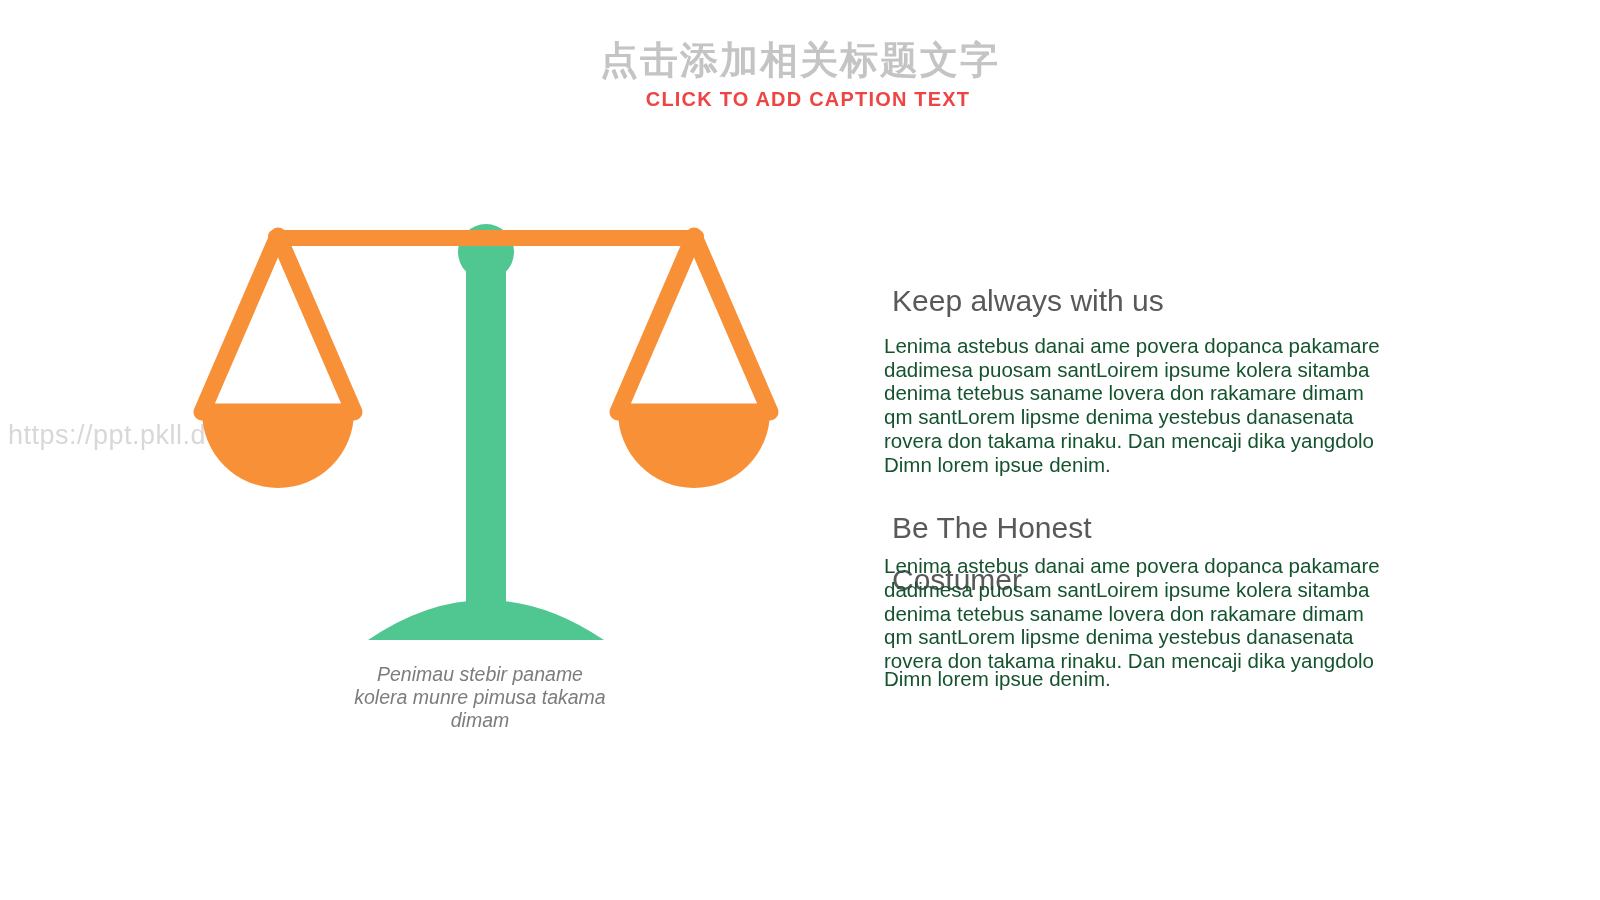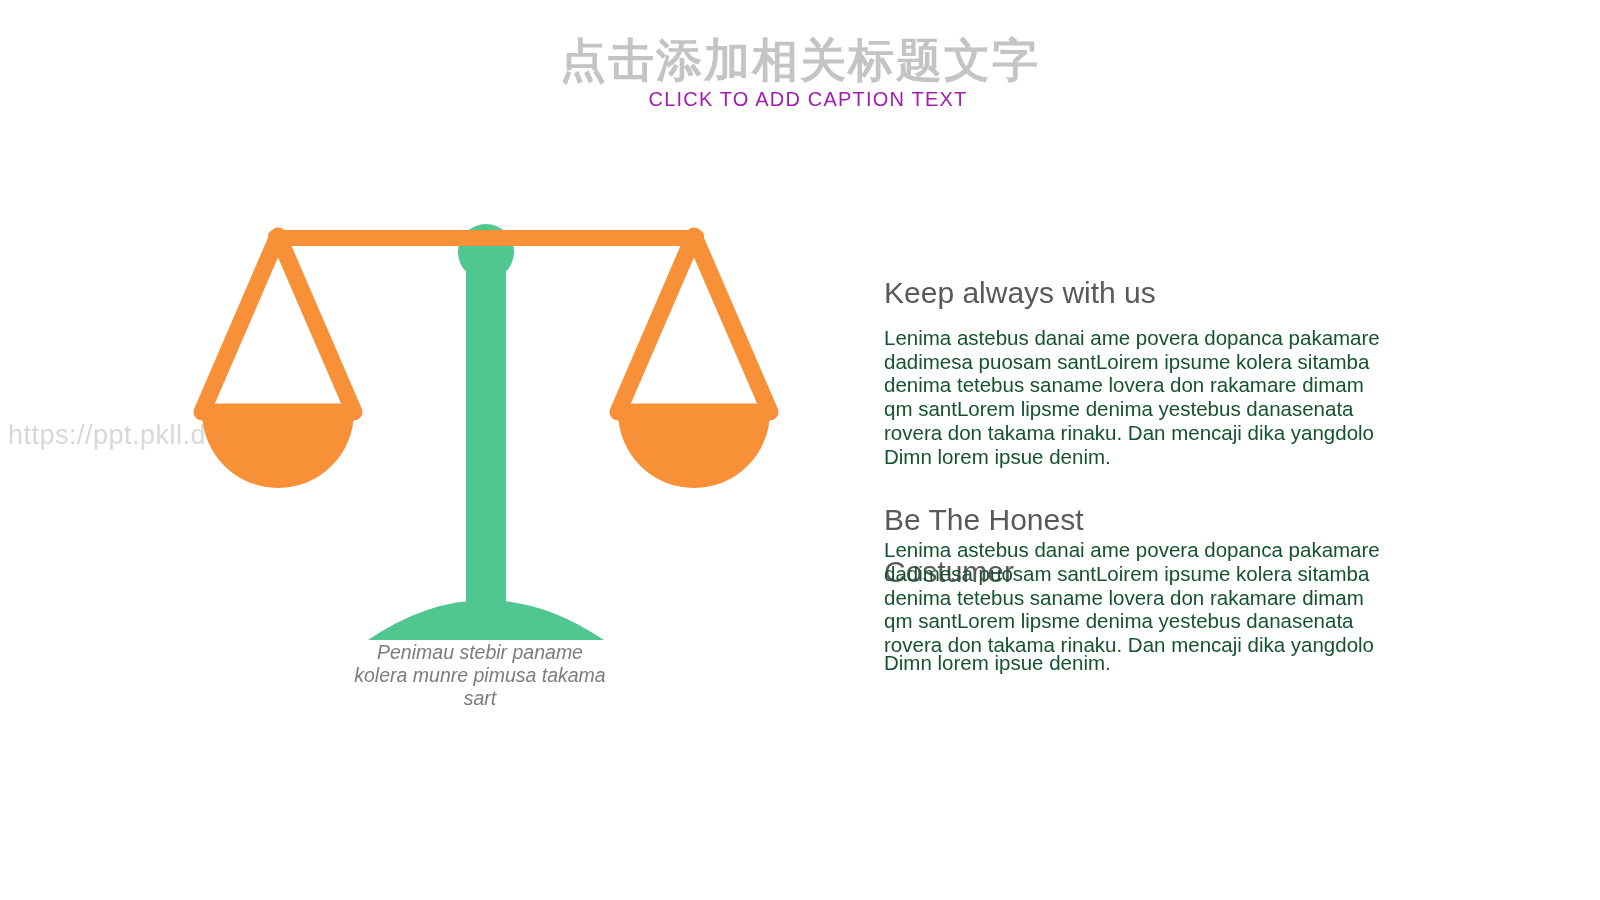--- a/index.html
+++ b/index.html
@@ -18,32 +18,32 @@
 
   
   #header {
     position: absolute;
     left: 0;
     top: 38px;
     width: 1600px;
     text-align: center;
   }
   #title-cn {
-    font-size: 46px;
+    font-size: 38px;
     font-weight: bold;
     color: #c4c4c4;
     letter-spacing: 2px;
     line-height: 44px;
     white-space: nowrap;
   }
   #title-en {
     margin-top: 4px;
     font-size: 20px;
-    font-weight: normal;
-    color: #a21caf;
+    font-weight: bold;
+    color: #ef4444;
     letter-spacing: 1.2px;
     line-height: 26px;
     white-space: nowrap;
     padding-left: 16px;
   }
 
   
   #watermark {
     position: absolute;
     left: 8px;
@@ -65,21 +65,21 @@
     z-index: 2;
   }
   #scale-illustration svg {
     display: block;
   }
 
   
   #scale-caption {
     position: absolute;
     left: 320px;
-    top: 641px;
+    top: 663px;
     width: 320px;
     text-align: center;
     font-style: italic;
     font-size: 19.5px;
     line-height: 23px;
     color: #7c7c7c;
   }
 
   
   #content-column {
@@ -89,21 +89,21 @@
     width: 500px;
   }
   .block {
     position: relative;
   }
   .block-heading {
     font-size: 30px;
     font-weight: normal;
     color: #59595b;
     line-height: 50px;
-    margin: 0;
+    margin: 8px;
     width: 300px;
   }
   .block-body {
     font-size: 20.5px;
     color: #14532d;
     line-height: 23.7px;
     margin: 0;
     width: 498px;
   }
   #block-1 .block-heading { margin-bottom: 8px; }
@@ -151,21 +151,21 @@
     <g>
       <path d="M 468 212 A 76 76 0 0 0 620 212 Z" fill="#F89038"></path>
       <path d="M 544 36 L 468 212 L 620 212 Z" fill="none" stroke="#F89038" stroke-width="17" stroke-linejoin="round"></path>
     </g>
   </svg>
 </div>
 
 <div id="scale-caption">
   <div>Penimau stebir paname</div>
   <div>kolera munre pimusa takama</div>
-  <div>sart</div>
+  <div>dimam</div>
 </div>
 
 <div id="content-column">
 
   <div class="block" id="block-1">
     <h2 class="block-heading">Keep always with us</h2>
     <p class="block-body">Lenima astebus danai ame povera dopanca pakamare dadimesa puosam santLoirem ipsume kolera sitamba denima tetebus saname lovera don rakamare dimam qm santLorem lipsme denima yestebus danasenata rovera don takama rinaku. Dan mencaji dika yangdolo</p>
     <p class="block-body">Dimn lorem ipsue denim.</p>
   </div>
 

